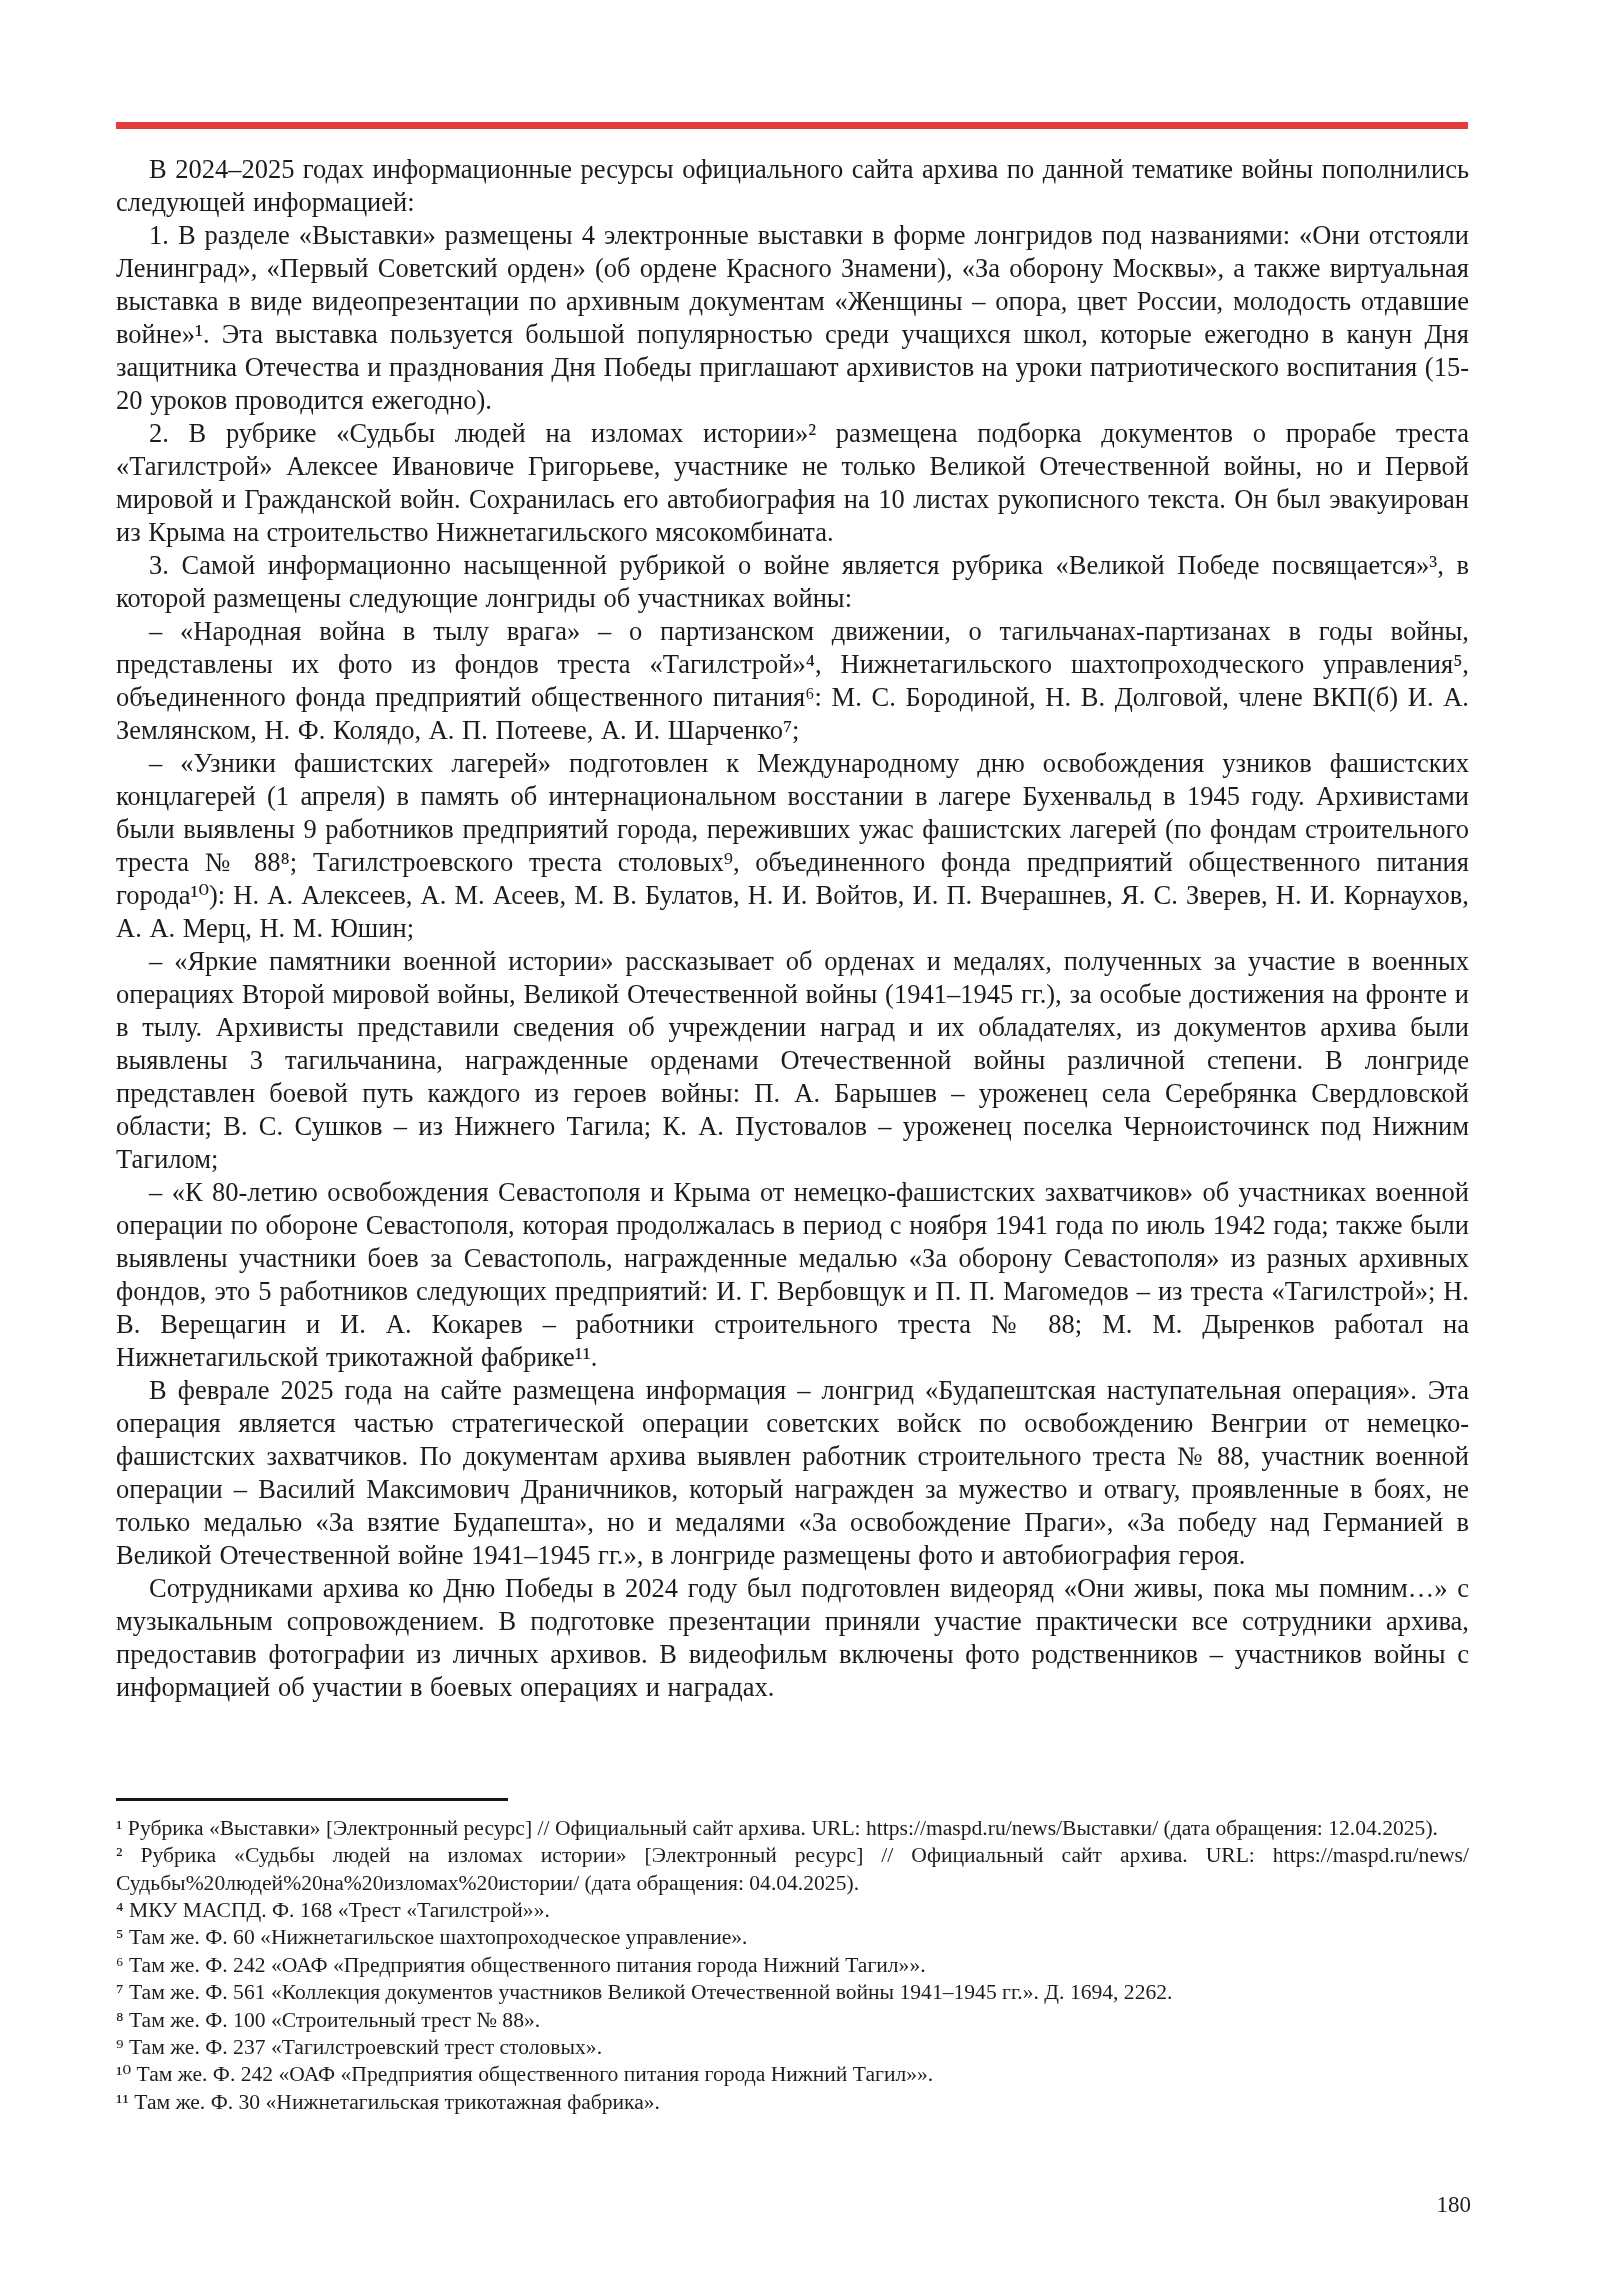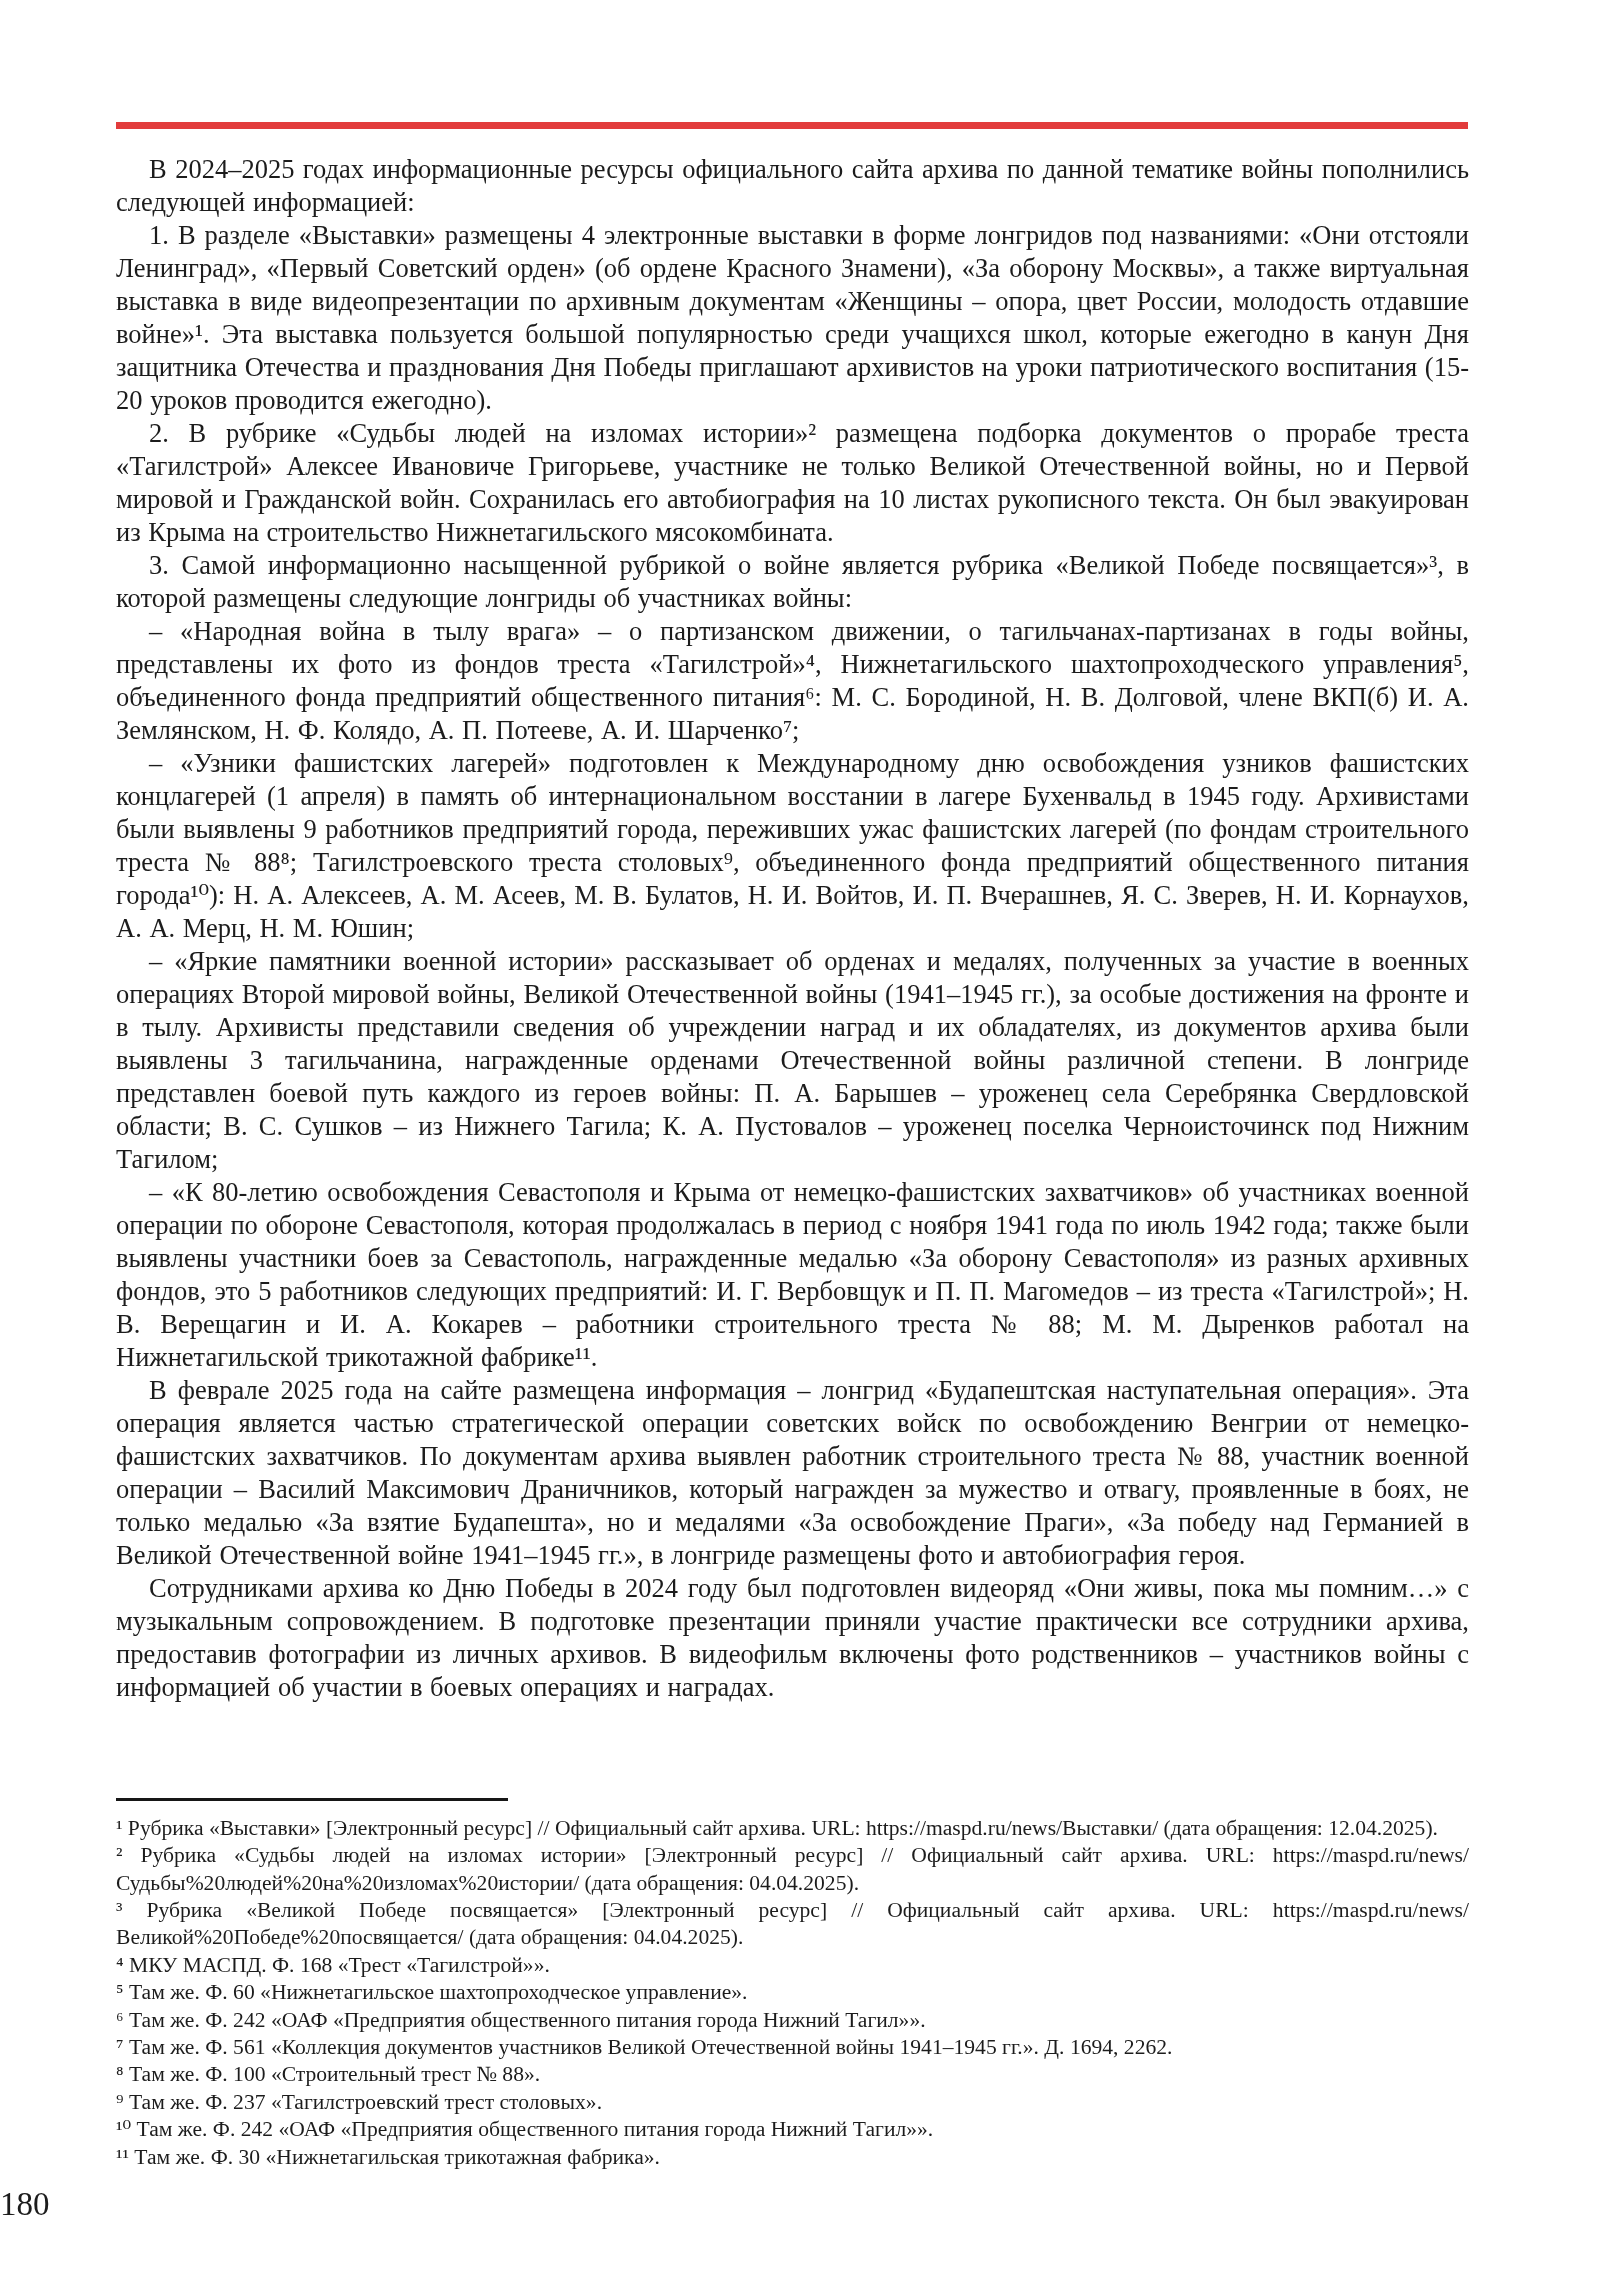--- a/index.html
+++ b/index.html
@@ -54,22 +54,22 @@
     margin: 0;
     font-size: 21.6px;
     line-height: 27.4px;
     text-align: justify;
   }
   .page-number {
     position: absolute;
     left: 0;
     top: 2188px;
     width: 100%;
-    text-align: left;
-    font-size: 33px;
+    text-align: right;
+    font-size: 23px;
     line-height: 33px;
   }
 </style>
 </head>
 <body>
 
 <div class="page">
 
   <div class="red-rule"></div>
 
@@ -83,21 +83,20 @@
     <p>– «Яркие памятники военной истории» рассказывает об орденах и медалях, полученных за участие в военных операциях Второй мировой войны, Великой Отечественной войны (1941–1945 гг.), за особые достижения на фронте и в тылу. Архивисты представили сведения об учреждении наград и их обладателях, из документов архива были выявлены 3 тагильчанина, награжденные орденами Отечественной войны различной степени. В лонгриде представлен боевой путь каждого из героев войны: П. А. Барышев – уроженец села Серебрянка Свердловской области; В. С. Сушков – из Нижнего Тагила; К. А. Пустовалов – уроженец поселка Черноисточинск под Нижним Тагилом;</p>
     <p>– «К 80-летию освобождения Севастополя и Крыма от немецко-фашистских захватчиков» об участниках военной операции по обороне Севастополя, которая продолжалась в период с ноября 1941 года по июль 1942 года; также были выявлены участники боев за Севастополь, награжденные медалью «За оборону Севастополя» из разных архивных фондов, это 5 работников следующих предприятий: И. Г. Вербовщук и П. П. Магомедов – из треста «Тагилстрой»; Н. В. Верещагин и И. А. Кокарев – работники строительного треста № 88; М. М. Дыренков работал на Нижнетагильской трикотажной фабрике¹¹.</p>
     <p>В феврале 2025 года на сайте размещена информация – лонгрид «Будапештская наступательная операция». Эта операция является частью стратегической операции советских войск по освобождению Венгрии от немецко-фашистских захватчиков. По документам архива выявлен работник строительного треста № 88, участник военной операции – Василий Максимович Драничников, который награжден за мужество и отвагу, проявленные в боях, не только медалью «За взятие Будапешта», но и медалями «За освобождение Праги», «За победу над Германией в Великой Отечественной войне 1941–1945 гг.», в лонгриде размещены фото и автобиография героя.</p>
     <p>Сотрудниками архива ко Дню Победы в 2024 году был подготовлен видеоряд «Они живы, пока мы помним…» с музыкальным сопровождением. В подготовке презентации приняли участие практически все сотрудники архива, предоставив фотографии из личных архивов. В видеофильм включены фото родственников – участников войны с информацией об участии в боевых операциях и наградах.</p>
   </main>
 
   <section class="footnotes">
     <div class="fn-sep"></div>
     <p>¹ Рубрика «Выставки» [Электронный ресурс] // Официальный сайт архива. URL: https://maspd.ru/news/Выставки/ (дата обращения: 12.04.2025).</p>
     <p>² Рубрика «Судьбы людей на изломах истории» [Электронный ресурс] // Официальный сайт архива. URL: https://maspd.ru/news/Судьбы%20людей%20на%20изломах%20истории/ (дата обращения: 04.04.2025).</p>
-    <p>³ Рубрика «Великой Победе посвящается» [Электронный ресурс] // Официальный сайт архива. URL: https://maspd.ru/news/Великой%20Победе%20посвящается/ (дата обращения: 04.04.2025).</p>
     <p>⁴ МКУ МАСПД. Ф. 168 «Трест «Тагилстрой»».</p>
     <p>⁵ Там же. Ф. 60 «Нижнетагильское шахтопроходческое управление».</p>
     <p>⁶ Там же. Ф. 242 «ОАФ «Предприятия общественного питания города Нижний Тагил»».</p>
     <p>⁷ Там же. Ф. 561 «Коллекция документов участников Великой Отечественной войны 1941–1945 гг.». Д. 1694, 2262.</p>
     <p>⁸ Там же. Ф. 100 «Строительный трест № 88».</p>
     <p>⁹ Там же. Ф. 237 «Тагилстроевский трест столовых».</p>
     <p>¹⁰ Там же. Ф. 242 «ОАФ «Предприятия общественного питания города Нижний Тагил»».</p>
     <p>¹¹ Там же. Ф. 30 «Нижнетагильская трикотажная фабрика».</p>
   </section>
 

